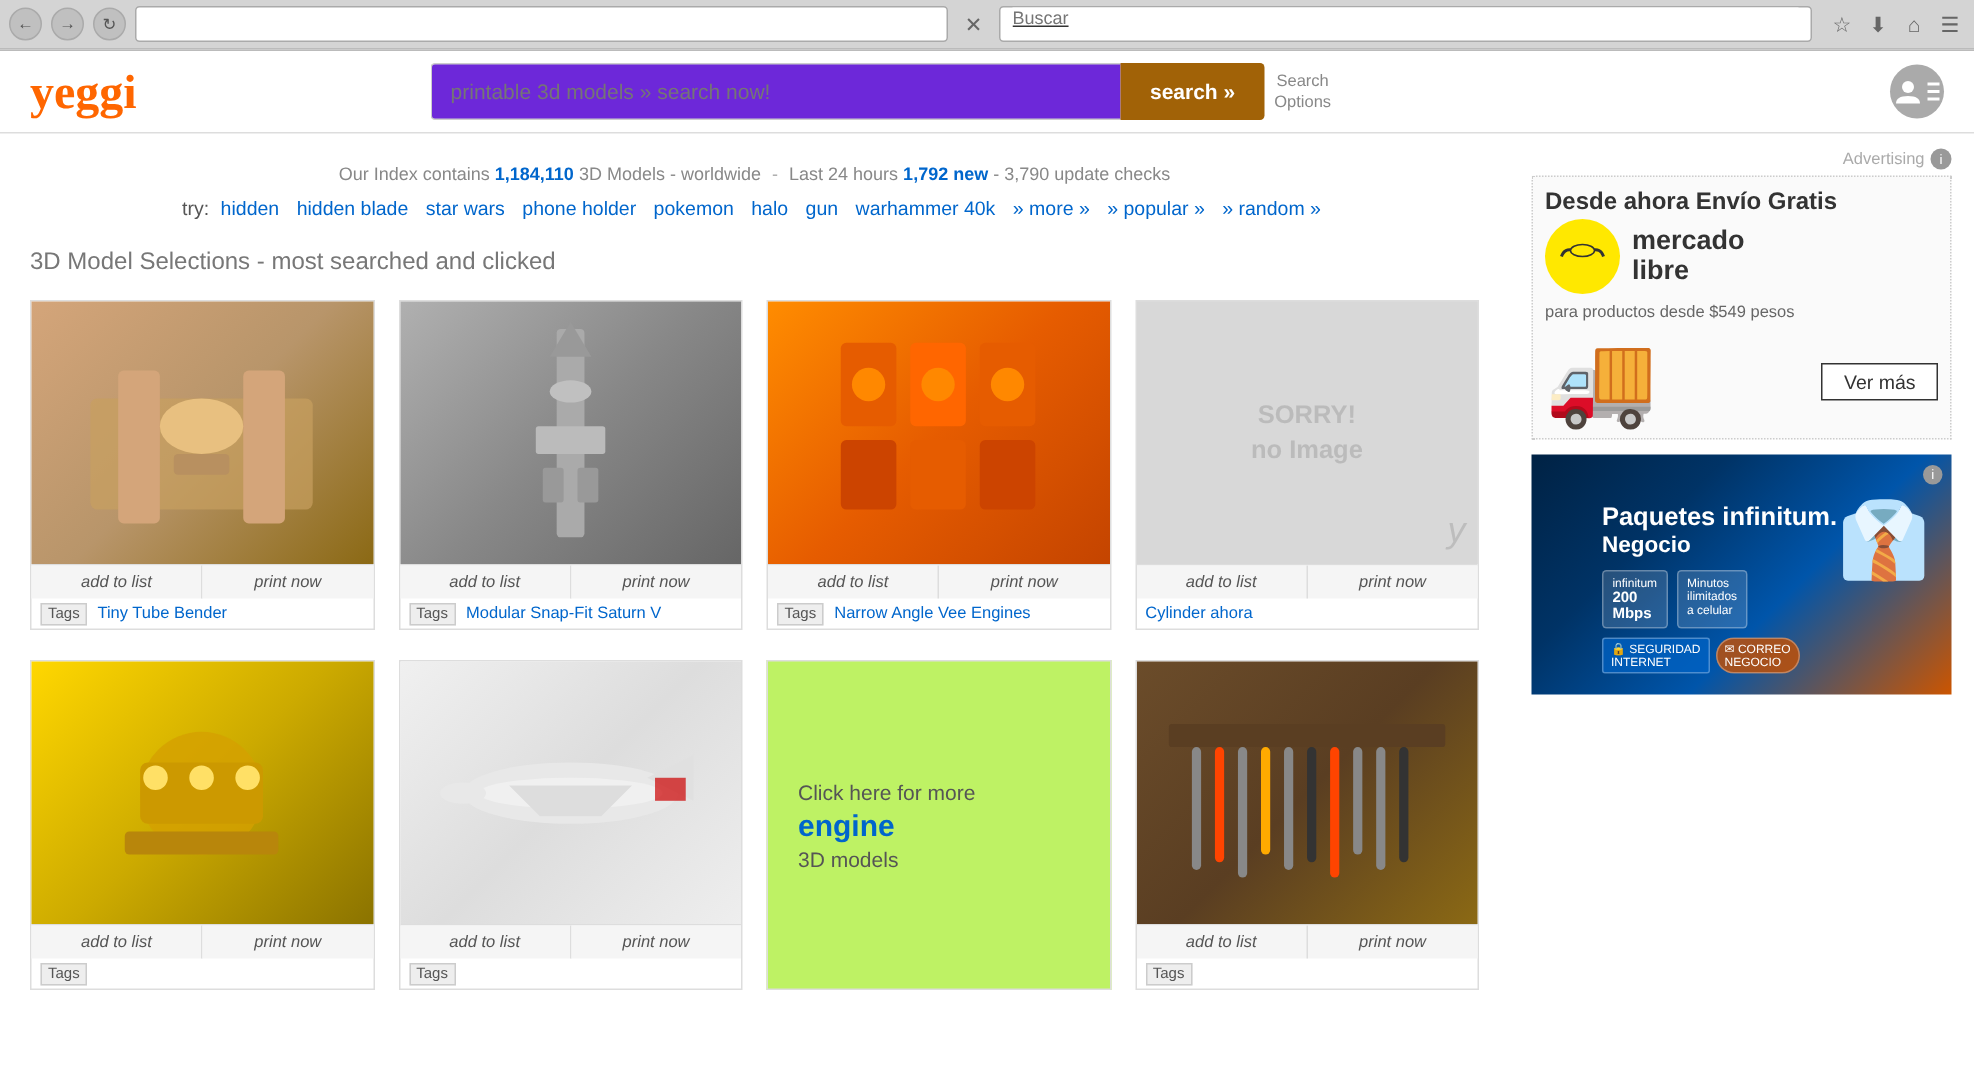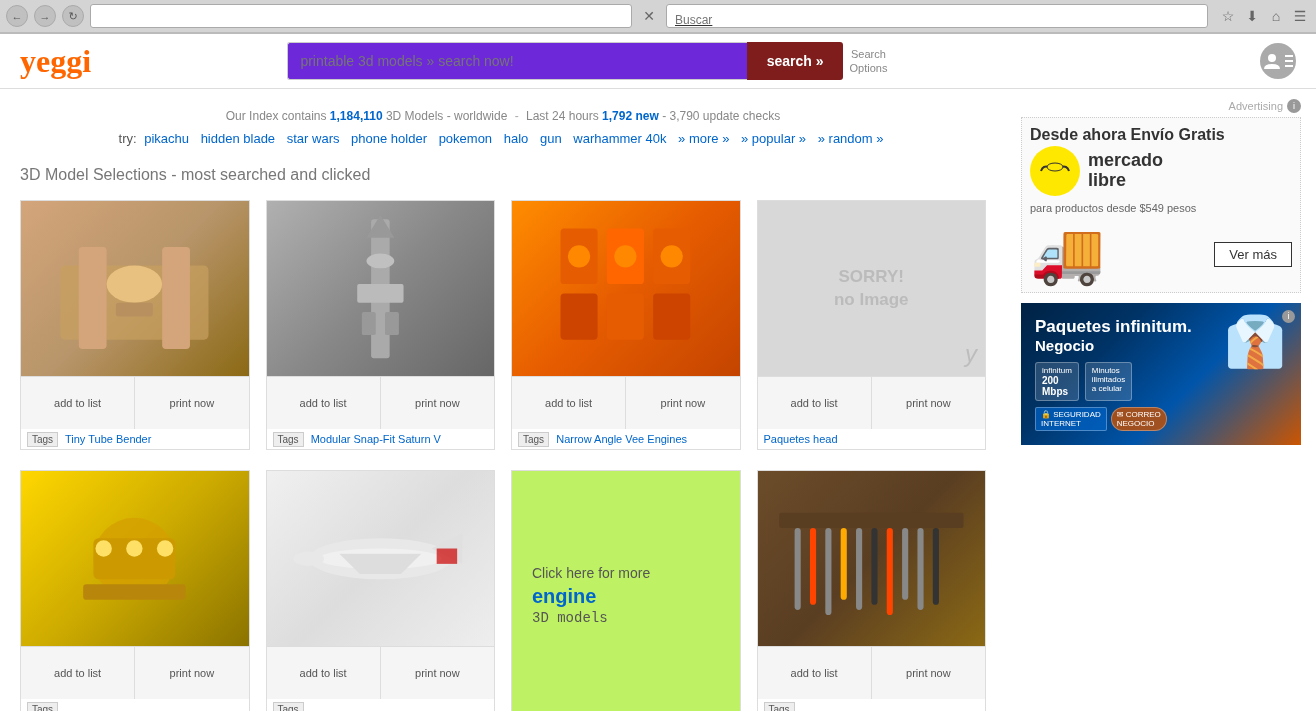--- a/index.html
+++ b/index.html
@@ -15,21 +15,21 @@
     .browser-search-input { flex: 1; height: 22px; border: 1px solid #aaa; border-radius: 3px; padding: 2px 8px; font-size: 12px; outline: none; }
     .browser-icons { display: flex; align-items: center; gap: 4px; margin-left: 4px; }
     .browser-icon { width: 20px; height: 20px; display: flex; align-items: center; justify-content: center; cursor: pointer; color: #666; font-size: 14px; }
 
     
     .site-header { background: #fff; border-bottom: 1px solid #ddd; padding: 8px 20px; display: flex; align-items: center; gap: 20px; }
     .logo { font-size: 32px; font-weight: bold; color: #555; font-family: 'Georgia', serif; }
     .logo span { color: #ff6600; }
     .search-form { flex: 1; display: flex; align-items: center; max-width: 600px; margin: 0 auto; }
     .search-input { flex: 1; height: 38px; border: 1px solid #ccc; border-right: none; border-radius: 3px 0 0 3px; padding: 0 12px; font-size: 14px; color: #aaa; outline: none; background: #6d28d9; }
-    .search-btn { background: #7f1d1d; color: #fff; border: none; height: 38px; padding: 0 20px; font-size: 14px; cursor: pointer; border-radius: 0 3px 3px 0; font-weight: bold; }
+    .search-btn { background: #a16207; color: #fff; border: none; height: 38px; padding: 0 20px; font-size: 14px; cursor: pointer; border-radius: 0 3px 3px 0; font-weight: bold; }
     .search-options { font-size: 11px; color: #888; text-align: center; line-height: 1.3; padding-left: 6px; }
     .user-icon { margin-left: auto; width: 36px; height: 36px; background: #aaa; border-radius: 50%; display: flex; align-items: center; justify-content: center; color: #fff; font-size: 18px; }
 
     
     .main-wrapper { display: flex; }
     .content-area { flex: 1; padding: 20px 20px 0 20px; }
     .sidebar { width: 310px; padding: 10px 15px; flex-shrink: 0; }
 
     
     .hero { text-align: center; margin-bottom: 20px; }
@@ -41,31 +41,31 @@
     .hero .try-links .more-link { color: #0066cc; }
 
     
     .section-title { font-size: 16px; font-weight: normal; color: #777; margin-bottom: 16px; }
 
     
     .model-grid { display: grid; grid-template-columns: repeat(4, 1fr); gap: 16px; margin-bottom: 20px; }
     .model-card { border: 1px solid #ddd; background: #fff; }
     .model-img { width: 100%; height: 175px; background: #ccc; display: flex; align-items: center; justify-content: center; overflow: hidden; position: relative; }
     .model-actions { display: flex; border-top: 1px solid #ddd; }
-    .model-action-btn { flex: 1; padding: 20px 0; text-align: center; font-size: 11px; color: #555; cursor: pointer; border: none; background: #f5f5f5; border-right: 1px solid #ddd; }
+    .model-action-btn { flex: 1; padding: 5px 0; text-align: center; font-size: 11px; color: #555; cursor: pointer; border: none; background: #f5f5f5; border-right: 1px solid #ddd; font-style: italic; }
     .model-action-btn:last-child { border-right: none; }
     .model-meta { padding: 4px 6px; font-size: 11px; }
     .model-tag { background: #eee; border: 1px solid #ccc; padding: 1px 4px; font-size: 10px; margin-right: 4px; color: #555; }
     .model-name { color: #0066cc; cursor: pointer; }
 
     
     .click-more-card { display: flex; flex-direction: column; justify-content: center; align-items: flex-start; padding: 20px; border: 1px solid #ddd; background: #bef264; }
     .click-more-card .click-text { font-size: 14px; color: #555; margin-bottom: 4px; }
     .click-more-card .engine-link { font-size: 20px; color: #0066cc; font-weight: bold; text-decoration: none; }
-    .click-more-card .models-text { font-size: 14px; color: #555; margin-top: 2px; font-family: Liberation Mono, monospace; }
+    .click-more-card .models-text { font-size: 14px; color: #555; margin-top: 2px; }
 
     
     .advertising-label { text-align: right; font-size: 11px; color: #aaa; margin-bottom: 4px; display: flex; align-items: center; justify-content: flex-end; gap: 4px; }
     .ad-info-btn { width: 14px; height: 14px; border-radius: 50%; background: #999; color: #fff; font-size: 9px; display: flex; align-items: center; justify-content: center; cursor: pointer; }
     .ver-mas-btn { background: #fff; border: 1px solid #333; padding: 4px 14px; font-size: 13px; cursor: pointer; color: #333; }
 
     
     .no-image-placeholder { width: 100%; height: 100%; background: #d8d8d8; display: flex; flex-direction: column; align-items: center; justify-content: center; position: relative; }
     .no-image-text { font-size: 17px; color: rgba(180,180,180,0.8); font-weight: bold; text-align: center; line-height: 1.3; }
     .no-image-logo { position: absolute; bottom: 8px; right: 8px; font-size: 28px; color: rgba(150,150,150,0.5); font-style: italic; }
@@ -90,21 +90,21 @@
 
 <div class="browser-chrome">
   <div class="browser-toolbar">
     <button class="browser-btn" title="Back">←</button>
     <button class="browser-btn" title="Forward">→</button>
     <button class="browser-btn" title="Refresh">↻</button>
     <div class="address-bar">
       <input type="text" style="">
     </div>
     <span class="browser-close">✕</span>
-    <div class="browser-search-input" style="display:flex;align-items:flex-end;background:#fff;border:1px solid #aaa;border-radius:3px;padding:0 8px;height:24px;min-width:200px;text-decoration:underline;">
+    <div class="browser-search-input" style="display:flex;align-items:flex-start;background:#fff;border:1px solid #aaa;border-radius:3px;padding:0 8px;height:24px;min-width:200px;text-decoration:underline;">
       <input type="text" style="border: none; outline: none; font-size: 12px; width: 100%;" placeholder="Buscar">
     </div>
     <div class="browser-icons">
       <span class="browser-icon">☆</span>
       <span class="browser-icon">⬇</span>
       <span class="browser-icon">⌂</span>
       <span class="browser-icon">☰</span>
     </div>
   </div>
 </div>
@@ -142,21 +142,21 @@
         <span>Our Index contains</span>
         <strong class="stat-blue">1,184,110</strong>
         <span>3D Models - worldwide</span>
         <span class="stat-separator">-</span>
         <span>Last 24 hours</span>
         <strong class="stat-blue">1,792 new</strong>
         <span>- 3,790 update checks</span>
       </div>
       <div class="try-links">
         <span style="color:#555;">try:</span>
-        <a href="#">pikachu</a>
+        <a href="#">hidden</a>
         <a href="#">hidden blade</a>
         <a href="#">star wars</a>
         <a href="#">phone holder</a>
         <a href="#">pokemon</a>
         <a href="#">halo</a>
         <a href="#">gun</a>
         <a href="#">warhammer 40k</a>
         <a href="#" class="more-link">» more »</a>
         <a href="#" class="more-link">» popular »</a>
         <a href="#" class="more-link">» random »</a>
@@ -239,21 +239,21 @@
           <div class="no-image-placeholder">
             <div class="no-image-text">SORRY!<br>no Image</div>
             <div class="no-image-logo" style="font-style:italic;font-size:24px;color:rgba(150,150,150,0.4);">y</div>
           </div>
         </div>
         <div class="model-actions">
           <button class="model-action-btn">add to list</button>
           <button class="model-action-btn">print now</button>
         </div>
         <div class="model-meta">
-          <span class="model-name">Paquetes head</span>
+          <span class="model-name">Cylinder ahora</span>
         </div>
       </div>
     </div>
 
     <div class="model-grid">
 
       <div class="model-card">
         <div class="model-img img-yellow">
           <svg width="90%" height="90%" viewBox="0 0 200 130">
             <circle cx="100" cy="65" r="40" fill="#d4a000" opacity="0.8"></circle>
@@ -359,21 +359,21 @@
         <div style="font-size:60px;color:#2a8a3a;line-height:1;">
           🚚
         </div>
         <button class="ver-mas-btn">Ver más</button>
       </div>
     </div>
 
     <div style="height:10px;"></div>
 
     <div style="background:linear-gradient(135deg, #002244 0%, #003366 30%, #0055aa 60%, #cc5500 100%);padding:14px;color:#fff;position:relative;overflow:hidden;min-height:130px;">
-      <div style="display:flex;align-items:flex-start;justify-content:space-between;">
+      <div style="display:flex;align-items:flex-start;justify-content:flex-end;margin-top:18px;">
         <div>
           <div style="font-size:17px;font-weight:bold;line-height:1.2;">Paquetes infinitum.</div>
           <div style="font-size:15px;font-weight:bold;margin-bottom:8px;">Negocio</div>
           <div style="display:flex;gap:6px;flex-wrap:wrap;margin-bottom:6px;">
             <div style="background:rgba(255,255,255,0.15);border:1px solid rgba(255,255,255,0.3);padding:3px 6px;font-size:9px;border-radius:3px;">
               <div style="font-size:8px;">infinitum</div>
               <div style="font-weight:bold;font-size:10px;">200<br>Mbps</div>
             </div>
             <div style="background:rgba(255,255,255,0.15);border:1px solid rgba(255,255,255,0.3);padding:3px 6px;font-size:9px;border-radius:3px;">
               <div style="font-size:8px;">Minutos<br>ilimitados<br>a celular</div>

